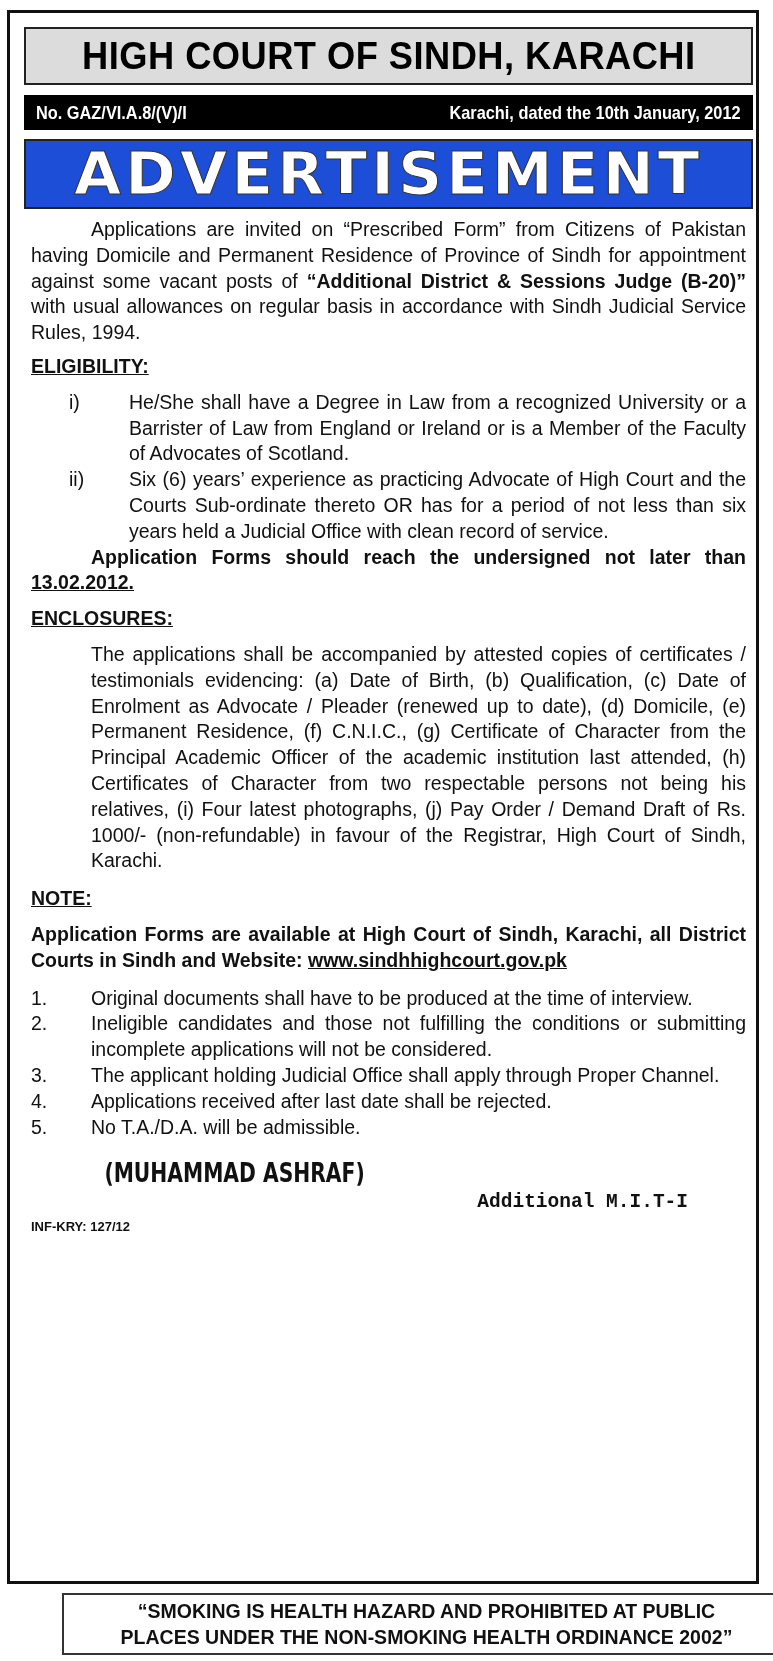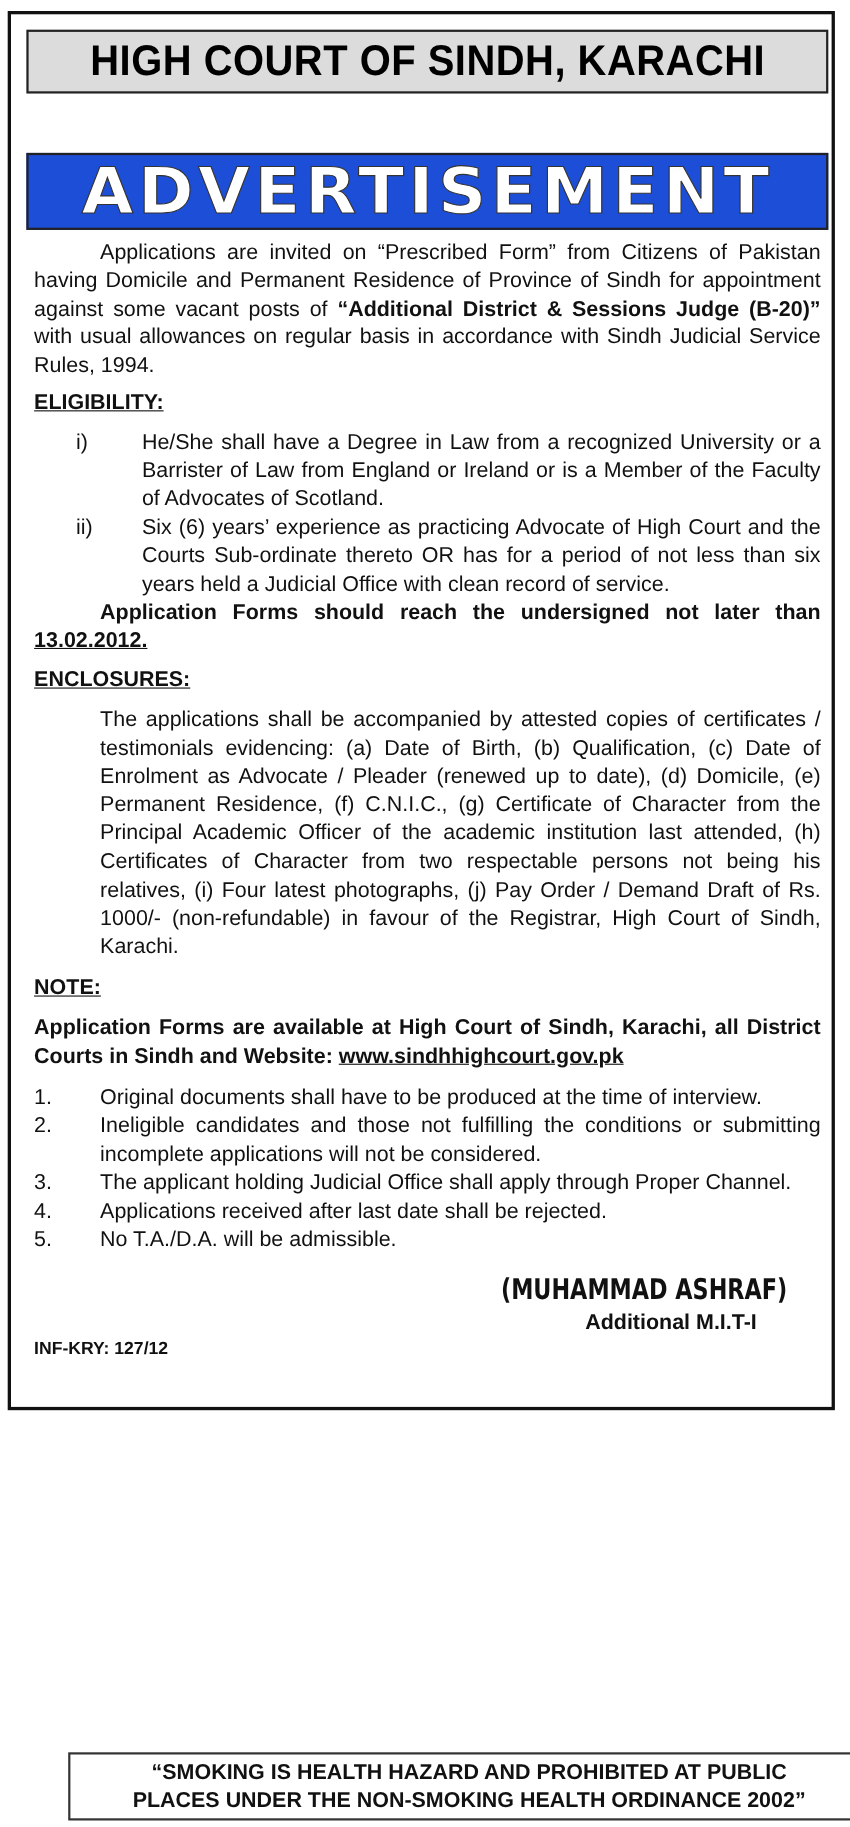--- a/index.html
+++ b/index.html
@@ -1,18 +1,18 @@
 <!DOCTYPE html>
 <html><head>
 <meta charset="utf-8">
 <style>
   html, body { margin: 0; padding: 0; background: #ffffff; }
   body { width: 773px; height: 1661px; position: relative; overflow: hidden;
          font-family: "Liberation Sans", sans-serif; color: #111; }
-  .outer { position: absolute; left: 7px; top: 10px; width: 752px; height: 1272px;
+  .outer { position: absolute; left: 7px; top: 10px; width: 752px; height: 1574px;
            border: 3px solid #111; box-sizing: border-box; }
   .title-box { position: absolute; left: 14px; top: 14px; width: 729px; height: 58px;
                background: #dcdcdc; border: 2px solid #222; box-sizing: border-box;
                display: flex; align-items: center; justify-content: center; }
   .title-box span { font-weight: bold; font-size: 39px; letter-spacing: 0.5px; color: #000;
                     transform: scaleX(0.93); white-space: nowrap; }
   .ref-bar { position: absolute; left: 14px; top: 82px; width: 729px; height: 35px;
              background: #000; color: #fff; box-sizing: border-box;
              display: flex; align-items: center; justify-content: space-between; padding: 0 12px 0 12px; }
   .ref-bar span { font-size: 19px; font-weight: bold; transform: scaleX(0.86); white-space: nowrap; }
@@ -30,39 +30,43 @@
   .heading { font-weight: bold; text-decoration: underline; font-size: 19.5px; margin: 0; }
   .b { font-weight: bold; }
   .u { text-decoration: underline; }
   .item { display: flex; }
   .item .num { width: 60px; flex: none; padding-left: 38px; box-sizing: content-box; }
   .item .txt { flex: 1; text-align: justify; }
   .num-item { display: flex; }
   .num-item .num { width: 60px; flex: none; }
   .num-item .txt { flex: 1; text-align: justify; }
   .enc { padding-left: 60px; text-align: justify; }
-  .sig { text-align: right; }
+  .sig { }
   .sig-name { font-family: "DejaVu Sans", sans-serif; font-weight: bold; font-size: 26px;
               display: inline-block; transform: scaleX(0.78); transform-origin: right center;
               margin-right: 0; letter-spacing: 0px; }
-  .sig-title { font-weight: bold; font-size: 19.5px; text-align: right; padding-right: 58px; }
-  .inf { font-weight: bold; font-size: 16px; }
+  .sig-title { font-weight: bold; font-size: 19.5px; text-align: right; padding-right: 58px; font-family: Liberation Mono, monospace; }
+  .inf { font-weight: bold; font-size: 13px; }
   .smoke-box { position: absolute; left: 14px; top: 1580px; width: 729px; height: 62px;
                border: 2px solid #333; box-sizing: border-box; text-align: center;
                font-weight: bold; font-size: 19.5px; line-height: 26px; padding-top: 3px; margin-left: 38px; }
 </style>
 </head>
 <body>
 
 <div class="outer">
 
   <div class="title-box">
     <span>HIGH COURT OF SINDH, KARACHI</span>
   </div>
 
+  <div class="ref-bar">
+    <span class="l">No. GAZ/VI.A.8/(V)/I</span>
+    <span class="r">Karachi, dated the 10th January, 2012</span>
+  </div>
 
   <div class="adv-bar">
     <span>ADVERTISEMENT</span>
   </div>
 
   <div class="content">
 
     <p class="indent-first" style="margin-top:2px;"><span>Applications are invited on “Prescribed Form” from Citizens of Pakistan having Domicile and Permanent Residence of Province of Sindh for appointment against some vacant posts of </span><span class="b">“Additional District &amp; Sessions Judge (B-20)”</span><span> with usual allowances on regular basis in accordance with Sindh Judicial Service Rules, 1994.</span></p>
 
     <p class="heading" style="margin-top:8px; margin-bottom:10px;">ELIGIBILITY:</p>

